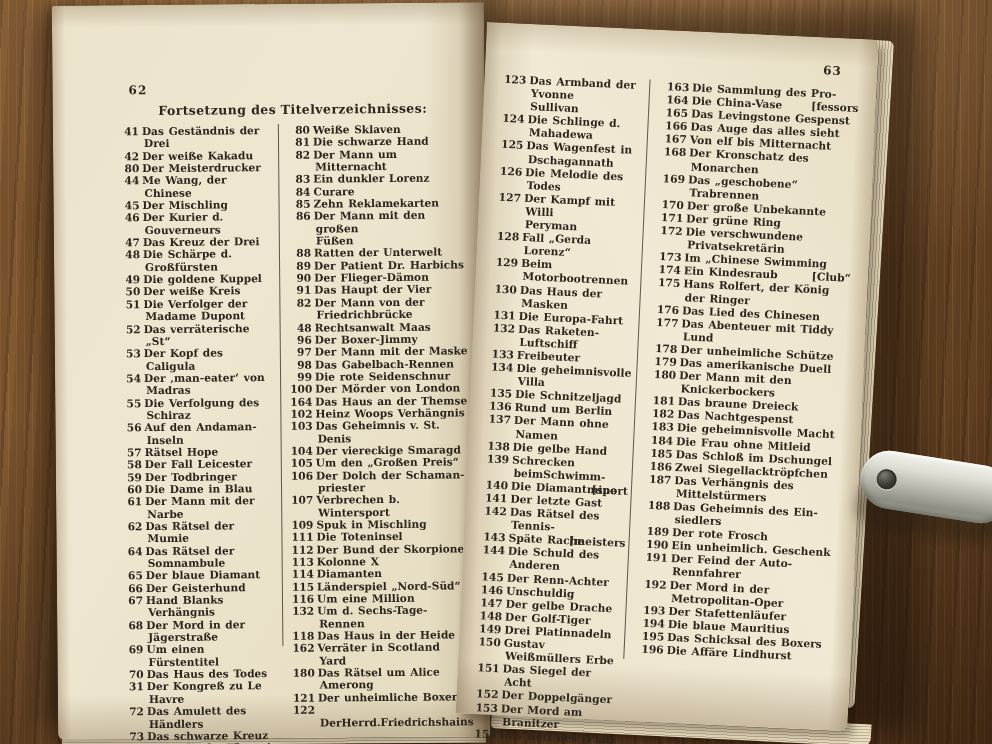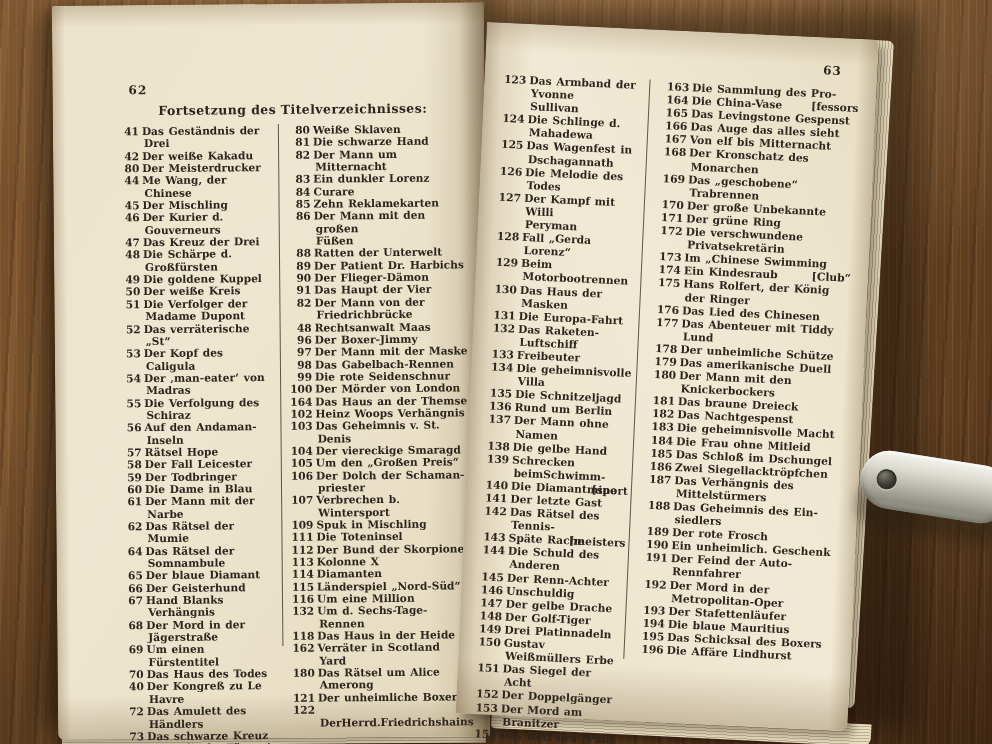--- a/index.html
+++ b/index.html
@@ -180,21 +180,21 @@
         <div class="entry"><span class="num">66</span><span>Der Geisterhund</span></div>
 
         <div class="entry"><span class="num">67</span><span>Hand Blanks Verhängnis</span></div>
 
         <div class="entry"><span class="num">68</span><span>Der Mord in der Jägerstraße</span></div>
 
         <div class="entry"><span class="num">69</span><span>Um einen Fürstentitel</span></div>
 
         <div class="entry"><span class="num">70</span><span>Das Haus des Todes</span></div>
 
-        <div class="entry"><span class="num">40</span><span>Der Kongreß zu Le Havre</span></div>
+        <div class="entry"><span class="num">31</span><span>Der Kongreß zu Le Havre</span></div>
 
         <div class="entry"><span class="num">72</span><span>Das Amulett des Händlers</span></div>
 
         <div class="entry"><span class="num">73</span><span>Das schwarze Kreuz</span></div>
 
         <div class="entry"><span class="num">74</span><span>Die indische Tänzerin</span></div>
 
       </div>
     <div class="vrule vr-l"></div>
     <div class="col col-2">

